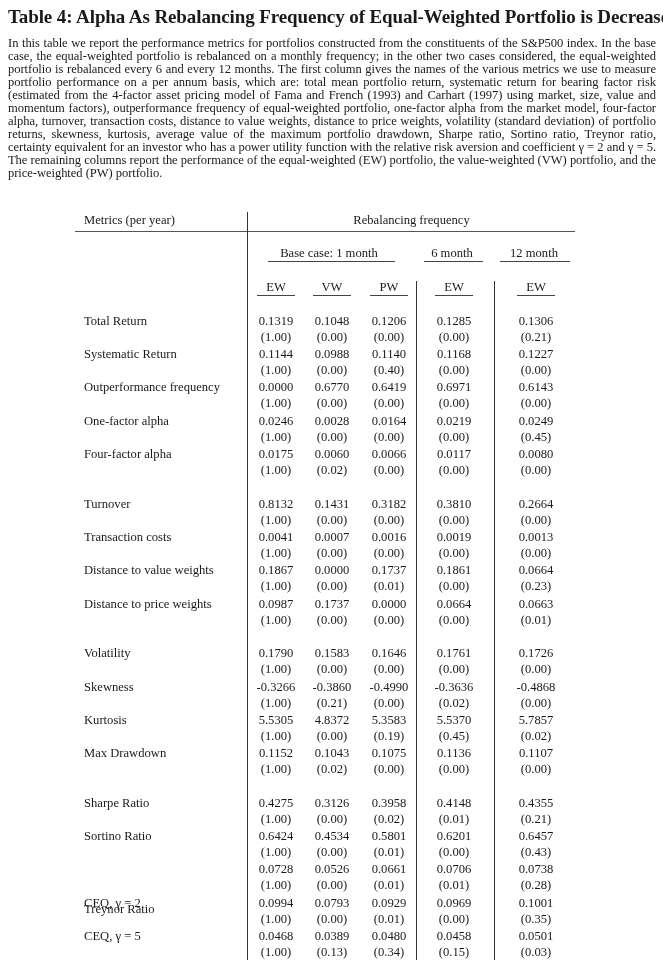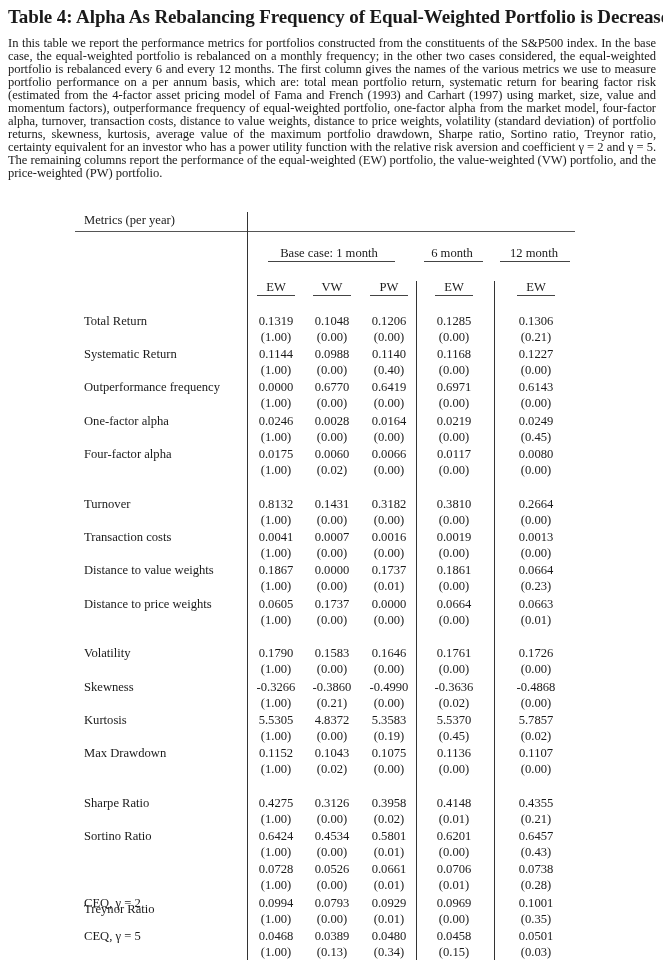--- a/index.html
+++ b/index.html
@@ -30,20 +30,21 @@
 </style>
 </head>
 <body>
 
 <div class="title">Table 4:  Alpha As Rebalancing Frequency of Equal-Weighted Portfolio is Decreased</div>
 <div class="caption">In this table we report the performance metrics for portfolios constructed from the constituents of the S&amp;P500 index.  In the base case, the equal-weighted portfolio is rebalanced on a monthly frequency; in the other two cases considered, the equal-weighted portfolio is rebalanced every 6 and every 12 months.  The first column gives the names of the various metrics we use to measure portfolio performance on a per annum basis, which are:  total mean portfolio return, systematic return for bearing factor risk (estimated from the 4-factor asset pricing model of Fama and French (1993) and Carhart (1997) using market, size, value and momentum factors), outperformance frequency of equal-weighted portfolio, one-factor alpha from the market model, four-factor alpha, turnover, transaction costs, distance to value weights, distance to price weights, volatility (standard deviation) of portfolio returns, skewness, kurtosis, average value of the maximum portfolio drawdown, Sharpe ratio, Sortino ratio, Treynor ratio, certainty equivalent for an investor who has a power utility function with the relative risk aversion and coefficient γ = 2 and γ = 5.  The remaining columns report the performance of the equal-weighted (EW) portfolio, the value-weighted (VW) portfolio, and the price-weighted (PW) portfolio.</div>
 
 <div class="tbl" id="tbl">
 
   <div class="abs" style="left:84px; top:213px;">Metrics (per year)</div>
+  <div class="abs" style="left:248px; width:327px; text-align:center; top:213px;">Rebalancing frequency</div>
   <div class="hline" style="left:75px; width:500px; top:231px;"></div>
 
   <div class="abs" style="left:269px; width:120px; text-align:center; top:246px;">Base case:  1 month</div>
   <div class="ul" style="left:268px; width:127px; top:261px;"></div>
   <div class="abs" style="left:424px; width:56px; text-align:center; top:246px;">6 month</div>
   <div class="ul" style="left:424px; width:59px; top:261px;"></div>
   <div class="abs" style="left:500px; width:68px; text-align:center; top:246px;">12 month</div>
   <div class="ul" style="left:500px; width:70px; top:261px;"></div>
 
   <div id="colheads">
@@ -146,21 +147,21 @@
       <div class="cell" style="left: 246px; top: 579px;">(1.00)</div>
       <div class="cell" style="left: 302px; top: 563px;">0.0000</div>
       <div class="cell" style="left: 302px; top: 579px;">(0.00)</div>
       <div class="cell" style="left: 359px; top: 563px;">0.1737</div>
       <div class="cell" style="left: 359px; top: 579px;">(0.01)</div>
       <div class="cell" style="left: 424px; top: 563px;">0.1861</div>
       <div class="cell" style="left: 424px; top: 579px;">(0.00)</div>
       <div class="cell" style="left: 506px; top: 563px;">0.0664</div>
       <div class="cell" style="left: 506px; top: 579px;">(0.23)</div>
       <div class="rowlabel" style="top: 597px;">Distance to price weights</div>
-      <div class="cell" style="left: 246px; top: 597px;">0.0605</div>
+      <div class="cell" style="left: 246px; top: 597px;">0.0987</div>
       <div class="cell" style="left: 246px; top: 613px;">(1.00)</div>
       <div class="cell" style="left: 302px; top: 597px;">0.1737</div>
       <div class="cell" style="left: 302px; top: 613px;">(0.00)</div>
       <div class="cell" style="left: 359px; top: 597px;">0.0000</div>
       <div class="cell" style="left: 359px; top: 613px;">(0.00)</div>
       <div class="cell" style="left: 424px; top: 597px;">0.0664</div>
       <div class="cell" style="left: 424px; top: 613px;">(0.00)</div>
       <div class="cell" style="left: 506px; top: 597px;">0.0663</div>
       <div class="cell" style="left: 506px; top: 613px;">(0.01)</div>
       <div class="rowlabel" style="top: 646px;">Volatility</div>

